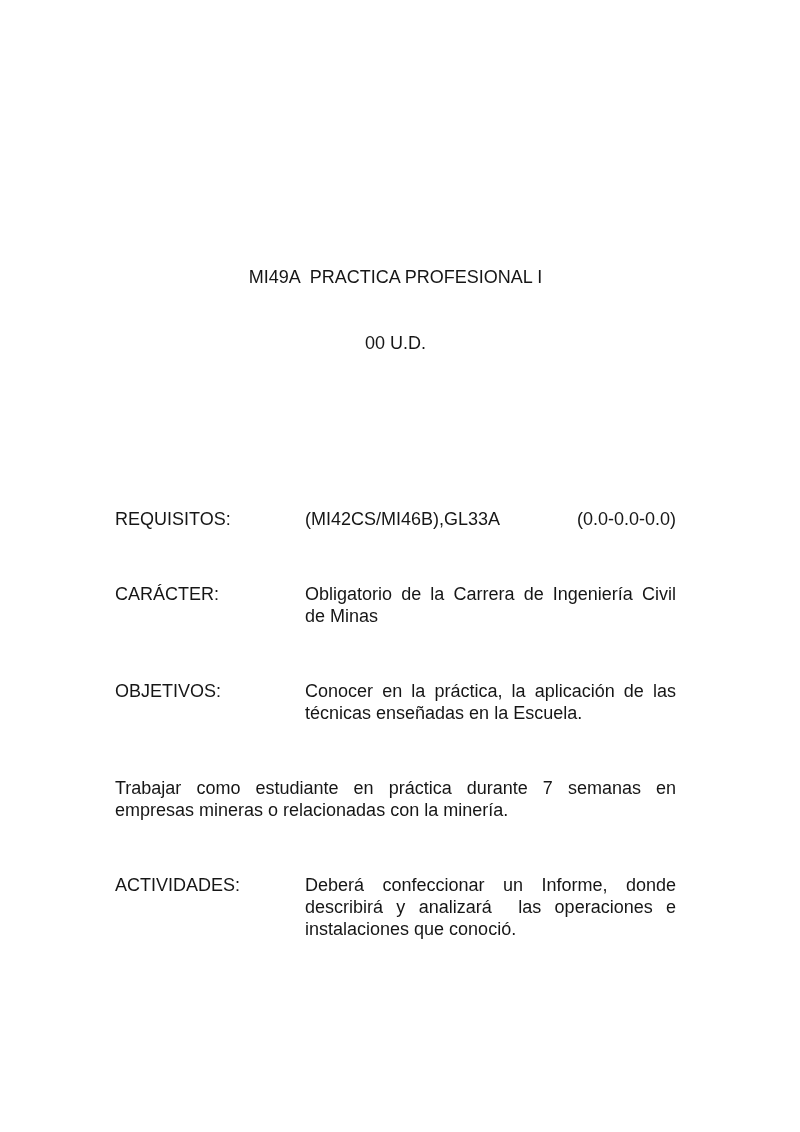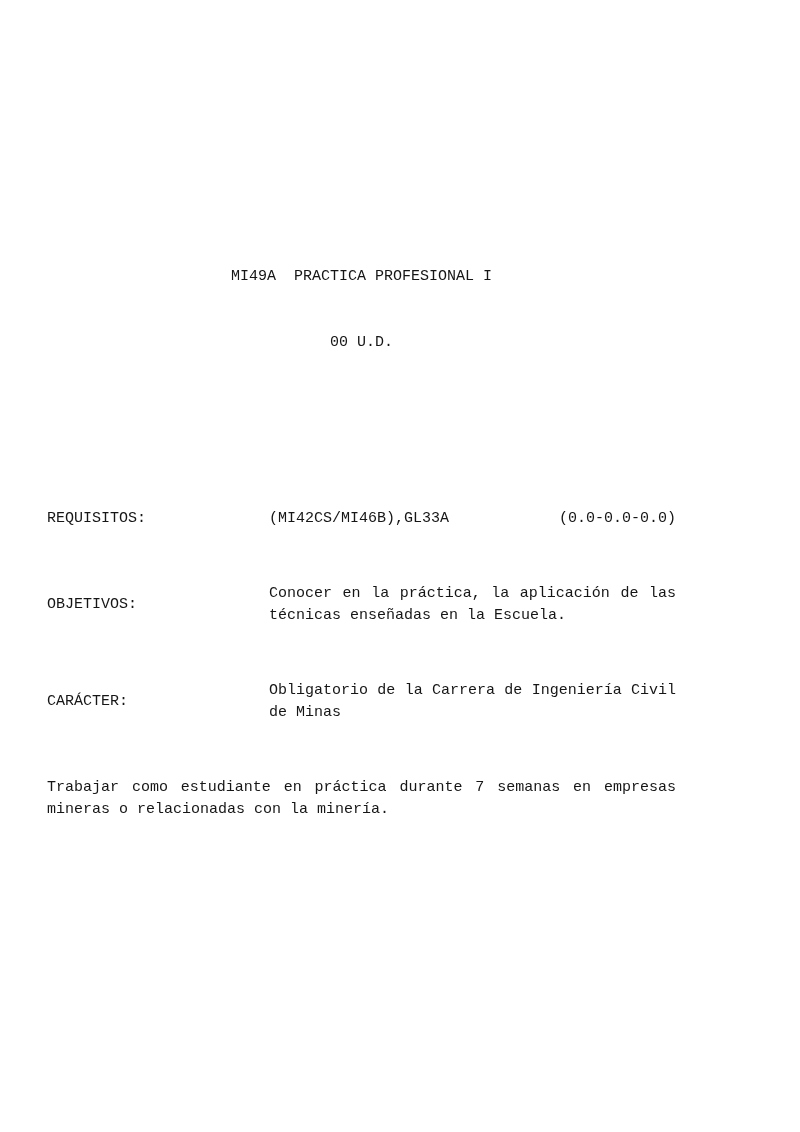--- a/index.html
+++ b/index.html
@@ -6,40 +6,39 @@
     margin: 0;
     padding: 0;
     background: #ffffff;
   }
   .page {
     position: relative;
     width: 800px;
     height: 1132px;
     background: #ffffff;
     box-sizing: border-box;
-    padding: 222px 124px 0 47px;
-    font-family: Liberation Mono, monospace;
-    font-size: 15px;
+    padding: 222px 124px 0 115px;
+    font-family: Liberation Sans, sans-serif;
+    font-size: 18px;
     line-height: 22px;
     color: #161616;
     overflow: hidden;
   }
   .title-block {
     text-align: center;
     white-space: pre-wrap;
     margin-bottom: 0;
   }
   .rows {
     margin-top: 110px;
   }
   .row {
     display: flex;
-    align-items: center;
+    align-items: flex-start;
     margin-bottom: 53px;
-    gap: 32px;
   }
   .row-label {
     width: 190px;
     flex-shrink: 0;
     white-space: pre-wrap;
   }
   .row-content {
     flex: 1;
     text-align: justify;
     white-space: pre-wrap;
@@ -65,28 +64,32 @@
 
     <div class="row">
       <div class="row-label">REQUISITOS:</div>
       <div class="row-content-split">
         <span>(MI42CS/MI46B),GL33A</span>
         <span>(0.0-0.0-0.0)</span>
       </div>
     </div>
 
     <div class="row">
-      <div class="row-label">OBJETIVOS:</div>
-      <div class="row-content">Conocer en la práctica, la aplicación de las técnicas enseñadas en la Escuela.</div>
+      <div class="row-label">CARÁCTER:</div>
+      <div class="row-content">Obligatorio de la Carrera de Ingeniería Civil de Minas</div>
     </div>
 
     <div class="row">
-      <div class="row-label">CARÁCTER:</div>
-      <div class="row-content">Obligatorio de la Carrera de Ingeniería Civil de Minas</div>
+      <div class="row-label">OBJETIVOS:</div>
+      <div class="row-content">Conocer en la práctica, la aplicación de las técnicas enseñadas en la Escuela.</div>
     </div>
 
     <div class="row">
       <div class="row-content">Trabajar como estudiante en práctica durante 7 semanas en empresas mineras o relacionadas con la minería.</div>
     </div>
 
+    <div class="row">
+      <div class="row-label">ACTIVIDADES:</div>
+      <div class="row-content">Deberá confeccionar un Informe, donde describirá y analizará  las operaciones e instalaciones que conoció.</div>
+    </div>
 
   </div>
 </div>
 
 </body></html>

